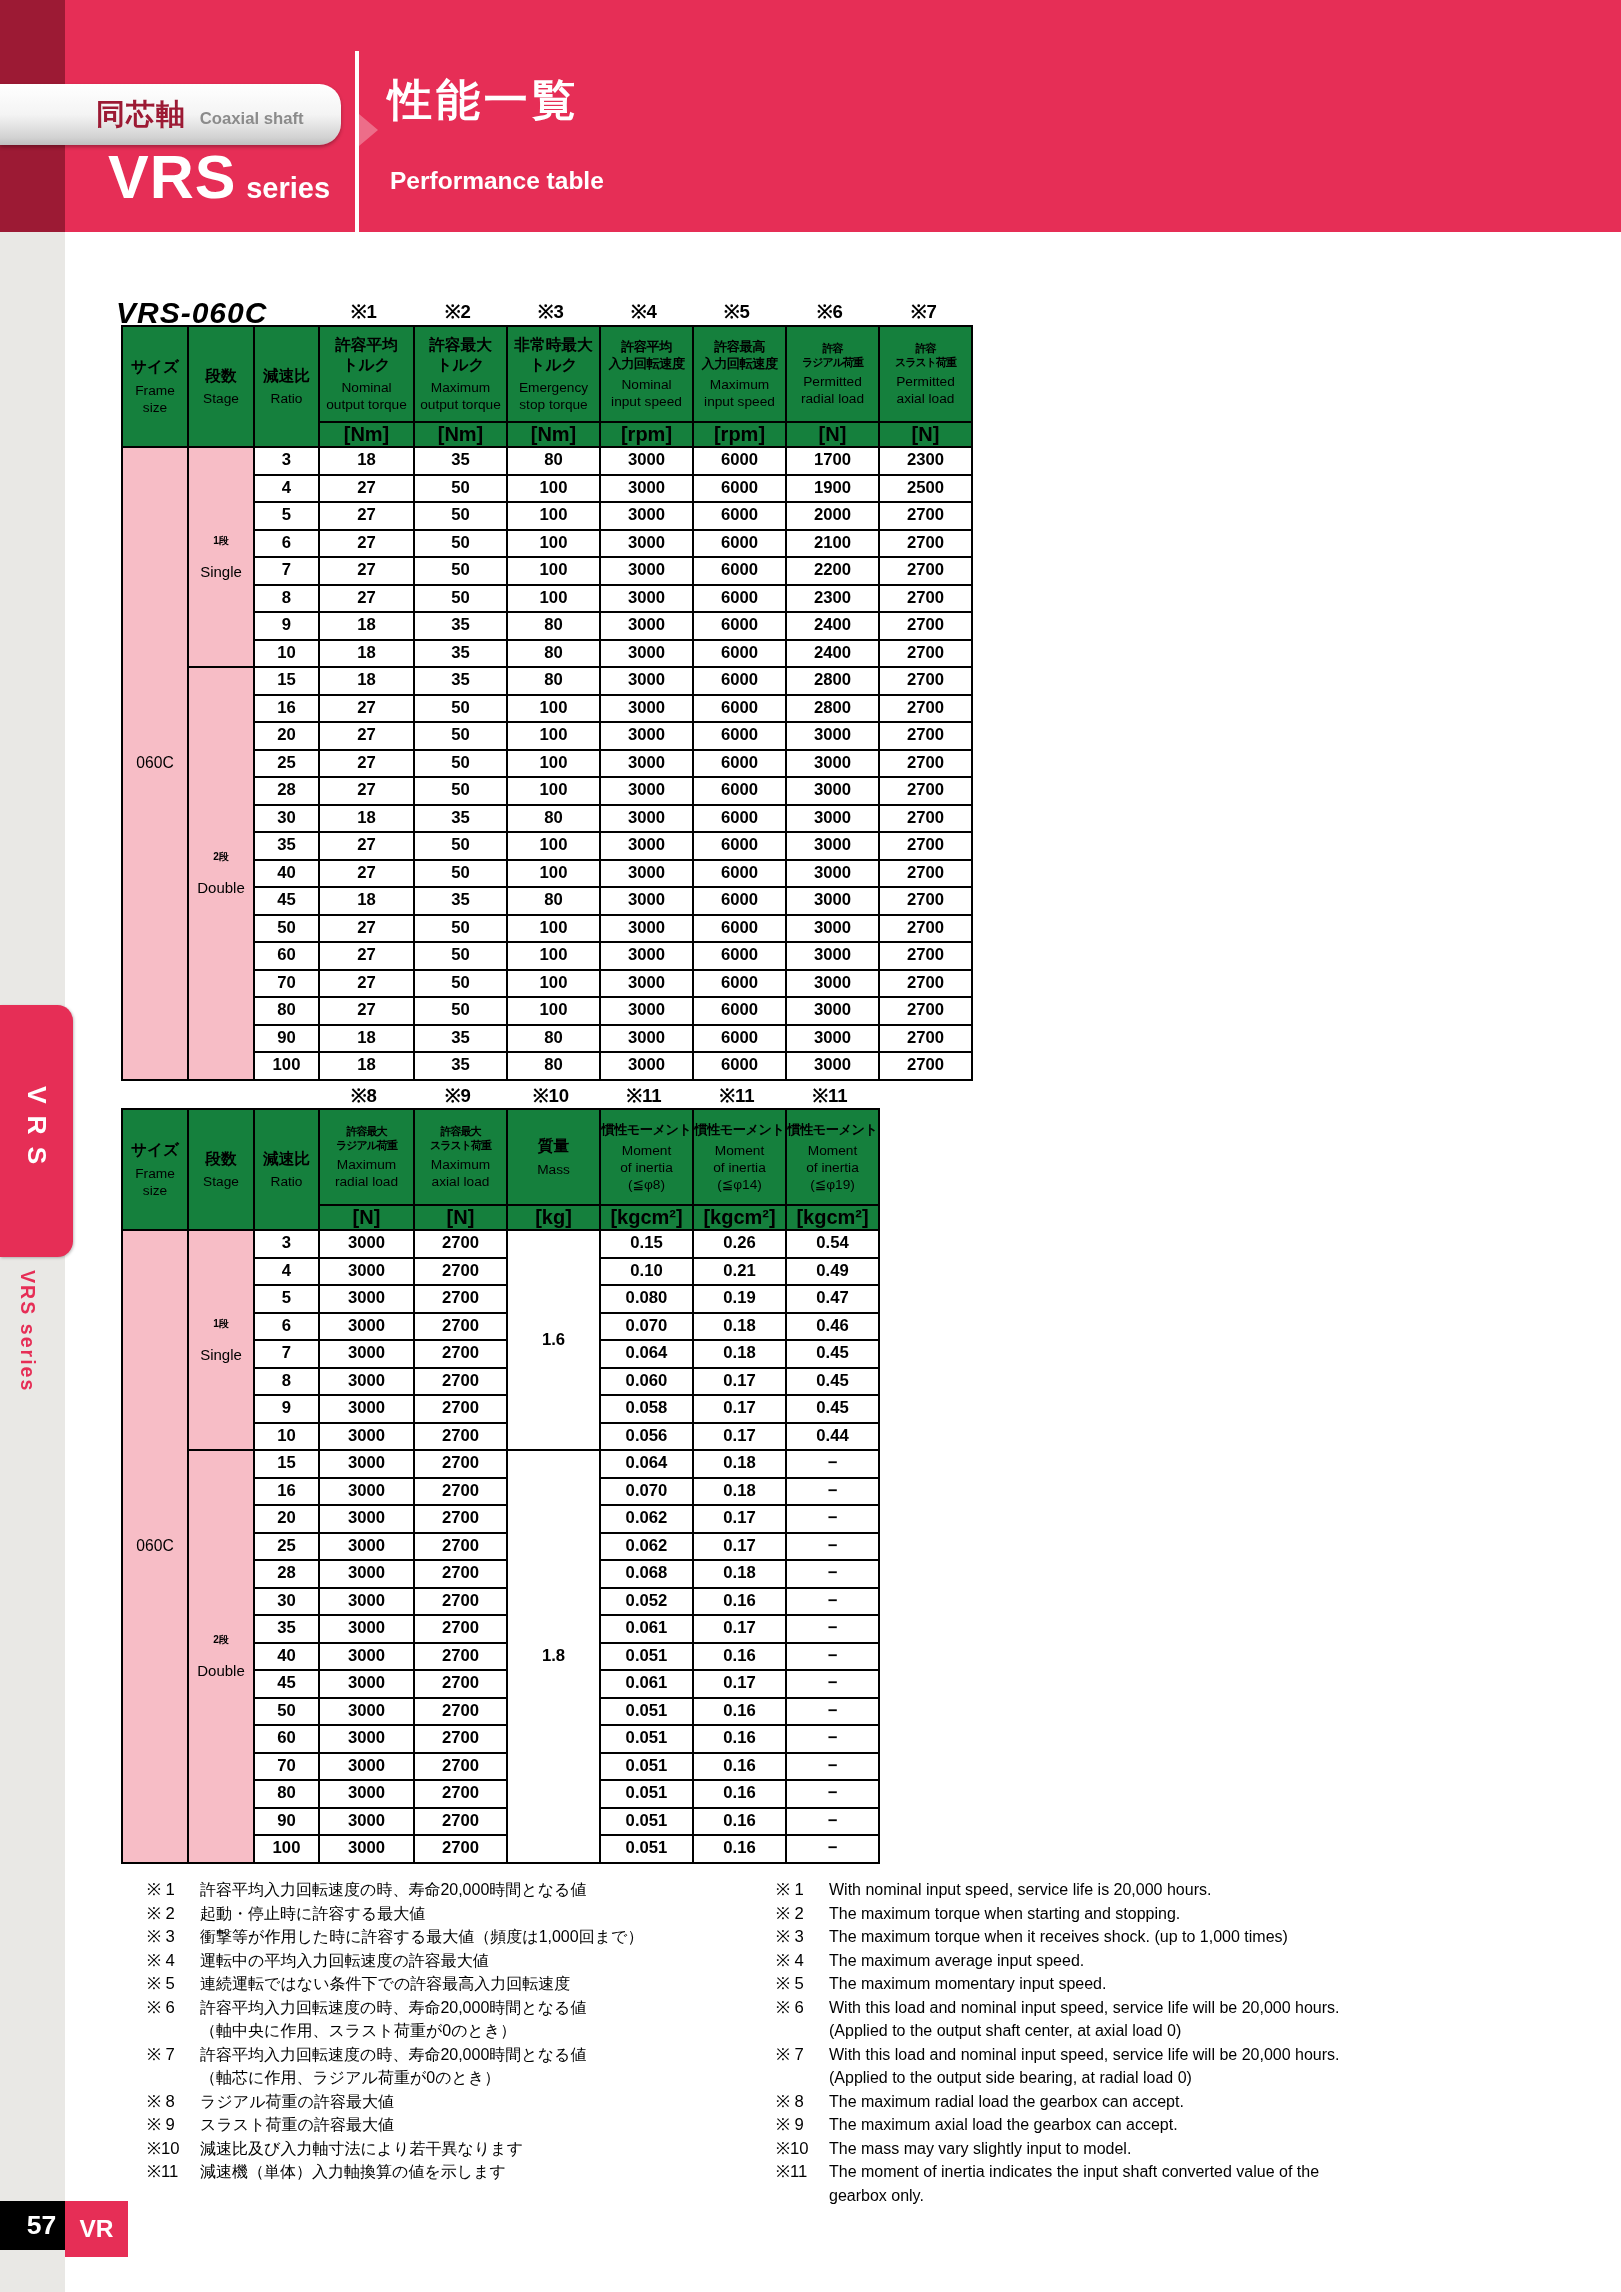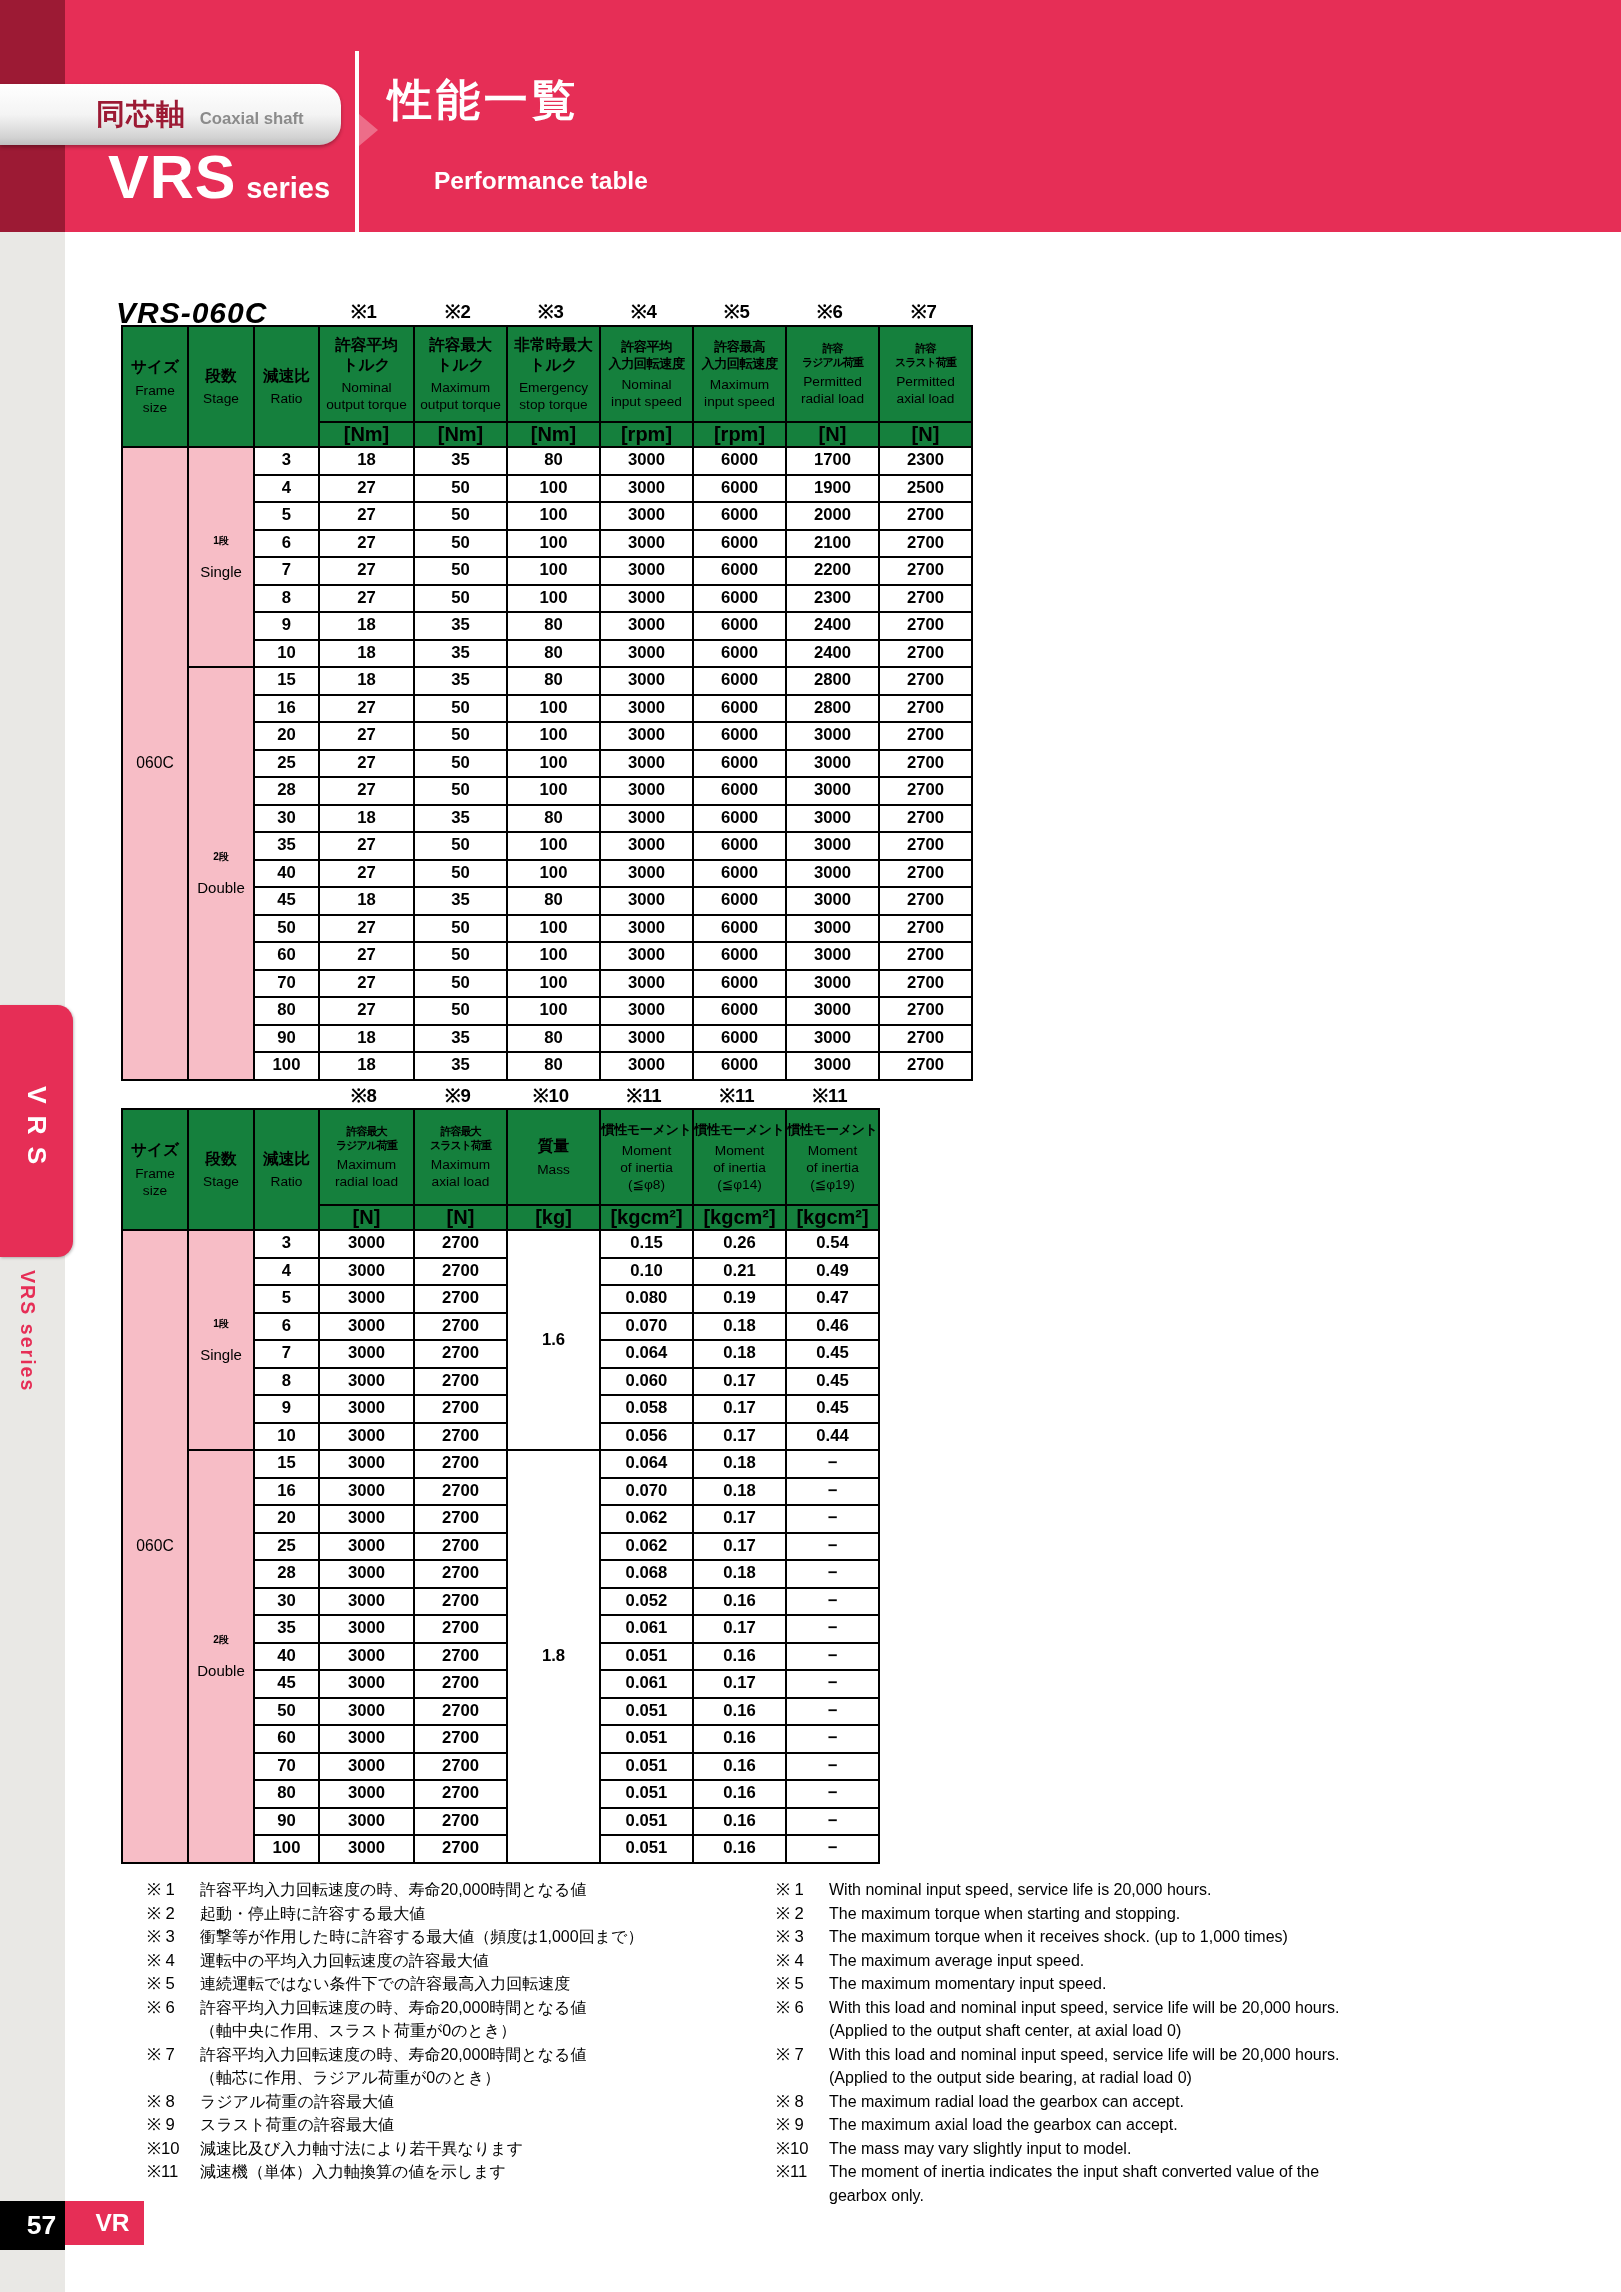--- a/index.html
+++ b/index.html
@@ -16,21 +16,21 @@
   .badge-jp{font-size:29px;font-weight:bold;color:#9c1a34;letter-spacing:1px;}
   .badge-en{font-size:16.7px;font-weight:bold;color:#8b8b8b;padding-top:9.8px;}
   .series-title{position:absolute;left:108px;top:147px;color:#fff;display:flex;align-items:baseline;gap:9.8px;}
   .series-name{font-size:61px;font-weight:bold;letter-spacing:1px;line-height:1;}
   .series-suffix{font-size:29px;font-weight:bold;}
   .divider{position:absolute;left:355px;top:51px;width:3.9px;height:182px;background:#fff;}
   .divider-arrow{position:absolute;left:359px;top:114px;width:0;height:0;
                  border-left:19.6px solid rgba(255,255,255,.30);
                  border-top:16.7px solid transparent;border-bottom:16.7px solid transparent;}
   .page-title-jp{position:absolute;left:388px;top:71px;color:#fff;font-size:44px;font-weight:bold;letter-spacing:3.9px;}
-  .page-title-en{position:absolute;left:390px;top:167px;color:#fff;font-size:24.5px;font-weight:bold;margin-left:44px;}
+  .page-title-en{position:absolute;left:390px;top:167px;color:#fff;font-size:24.5px;font-weight:bold;}
 
   
   .gray-strip{position:absolute;left:0;top:232px;width:65px;height:2060px;background:#e9e8e5;}
   .vrs-tab{position:absolute;left:0;top:1005px;width:73px;height:252px;background:#e62e56;
            border-radius:0 15.7px 15.7px 0;display:flex;align-items:center;justify-content:center;
            box-shadow:1px 1px 2.9px rgba(0,0,0,.25);}
   .vrs-tab-label{writing-mode:vertical-rl;color:#fff;font-size:26.5px;font-weight:bold;letter-spacing:11.8px;}
   .side-label{position:absolute;left:15.7px;top:1270px;writing-mode:vertical-rl;
               color:#e62e56;font-size:19.6px;font-weight:bold;letter-spacing:2px;}
 
@@ -66,22 +66,22 @@
   #notes-jp{left:147px;width:617px;}
   #notes-en{left:776px;width:755px;}
   .note{display:flex;align-items:flex-start;}
   .note .m{flex:0 0 53px;font-size:16.7px;line-height:23.5px;font-weight:normal;}
   .note .t{flex:1;font-size:16px;line-height:23.5px;white-space:pre-line;}
 
   
   .pg-num{position:absolute;left:0;top:2201px;width:65px;height:49px;background:#000;color:#fff;
           display:flex;align-items:center;justify-content:flex-end;box-sizing:border-box;
           padding-right:8.8px;font-size:26.5px;font-weight:bold;}
-  .pg-code{position:absolute;left:65px;top:2201px;width:63px;height:44px;background:#e62e56;color:#fff;
-           display:flex;align-items:center;justify-content:center;font-size:24.5px;font-weight:bold;padding-left:16px;}
+  .pg-code{position:absolute;left:65px;top:2201px;width:63px;height:56px;background:#e62e56;color:#fff;
+           display:flex;align-items:center;justify-content:center;font-size:24.5px;font-weight:bold;}
 </style>
 </head>
 <body>
 
 <div class="page">
 
   <div class="top-band"></div>
   <div class="maroon-block"></div>
   <div class="badge">
     <span class="badge-jp">同芯軸</span>

